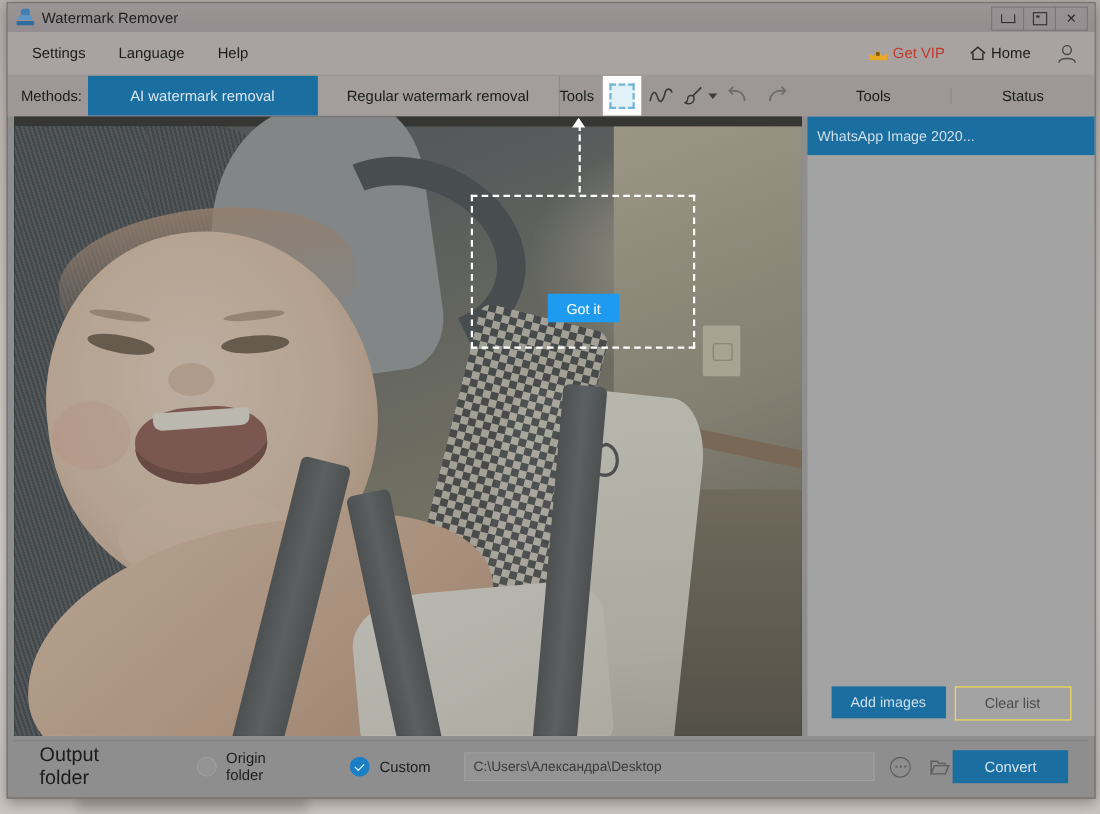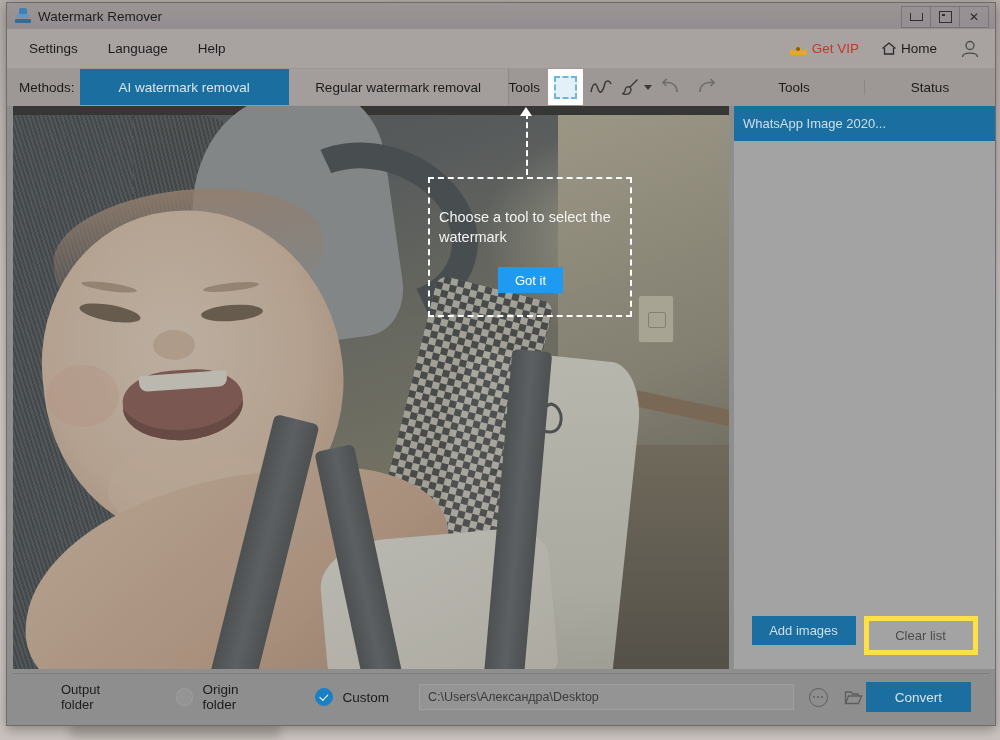--- a/index.html
+++ b/index.html
@@ -347,32 +347,32 @@
   #panel-buttons {
     position: absolute; left: 0; right: 0; bottom: 14px;
     display: flex; justify-content: center; gap: 8px;
   }
   #add-images-btn {
     width: 104px; height: 29px; background: #1b6ea0; color: #cfdfe9;
     display: flex; align-items: center; justify-content: center; font-size: 13px;
   }
   #clear-list-btn {
     width: 104px; height: 29px; background: transparent; color: #4c4c4c;
-    border: 5px solid #fde047;
+    border: 1px solid #fde047;
     display: flex; align-items: center; justify-content: center; font-size: 13px;
   }
 
   
   #bottom-bar {
     position: absolute; left: 6px; top: 670px; right: 6px; height: 46px;
     background: #8e8e8e;
     display: flex; align-items: center;
     border-top: 1px solid #7f7f7f;
   }
-  #output-label { font-size: 13px; color: #1c1c1c; margin-left: 48px; }
+  #output-label { font-size: 18px; color: #1c1c1c; margin-left: 23px; }
   .radio-group { display: flex; align-items: center; margin-left: 40px; gap: 9px; }
   .radio {
     width: 16px; height: 16px; border-radius: 50%;
     border: 1px solid #9d9d9d; background: #949494;
   }
   .radio.checked {
     background: #1b7fc4; border-color: #1b7fc4;
     display: flex; align-items: center; justify-content: center;
   }
   .radio.checked:after {
@@ -549,21 +549,20 @@
       <div class="p-layer strap" id="strap-2"></div>
 
     </div>
 
     <div id="photo-scrim"></div>
   </div>
 
   <div id="coach-arrow-head"></div>
   <div id="coach-arrow"></div>
   <div id="coachmark">
-    <div id="coach-text">Choose a tool to select the watermark</div>
     <div id="coach-btn">Got it</div>
   </div>
 
   <div id="file-panel">
     <div id="file-row">
       <span>WhatsApp Image 2020...</span>
     </div>
     <div id="panel-buttons">
       <div id="add-images-btn">Add images</div>
       <div id="clear-list-btn">Clear list</div>

